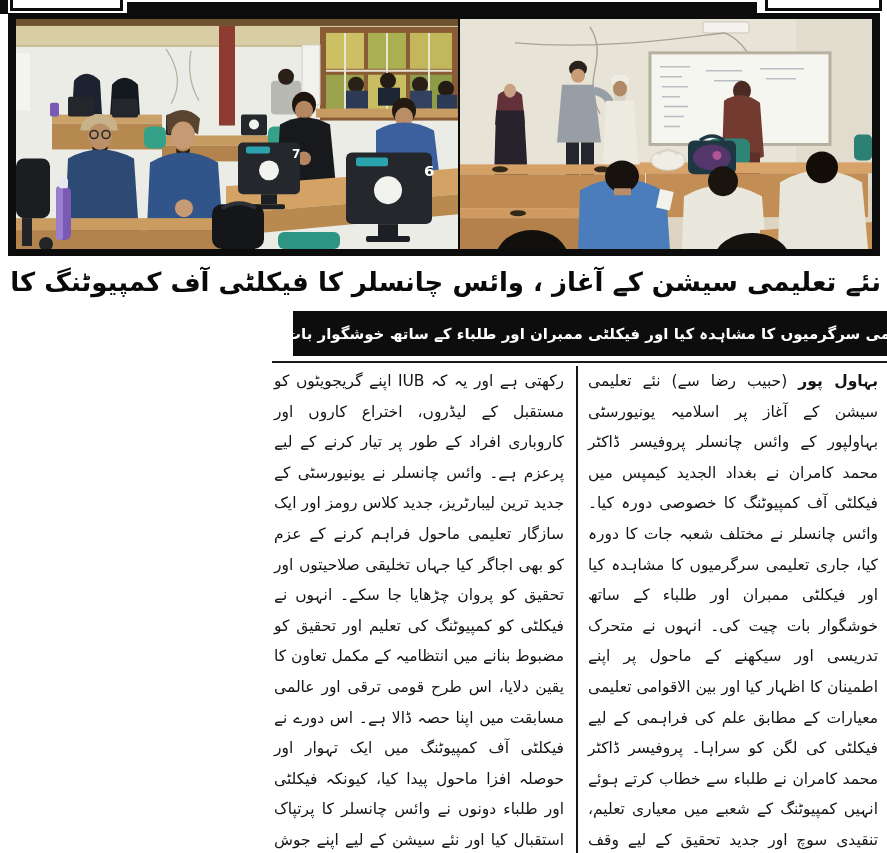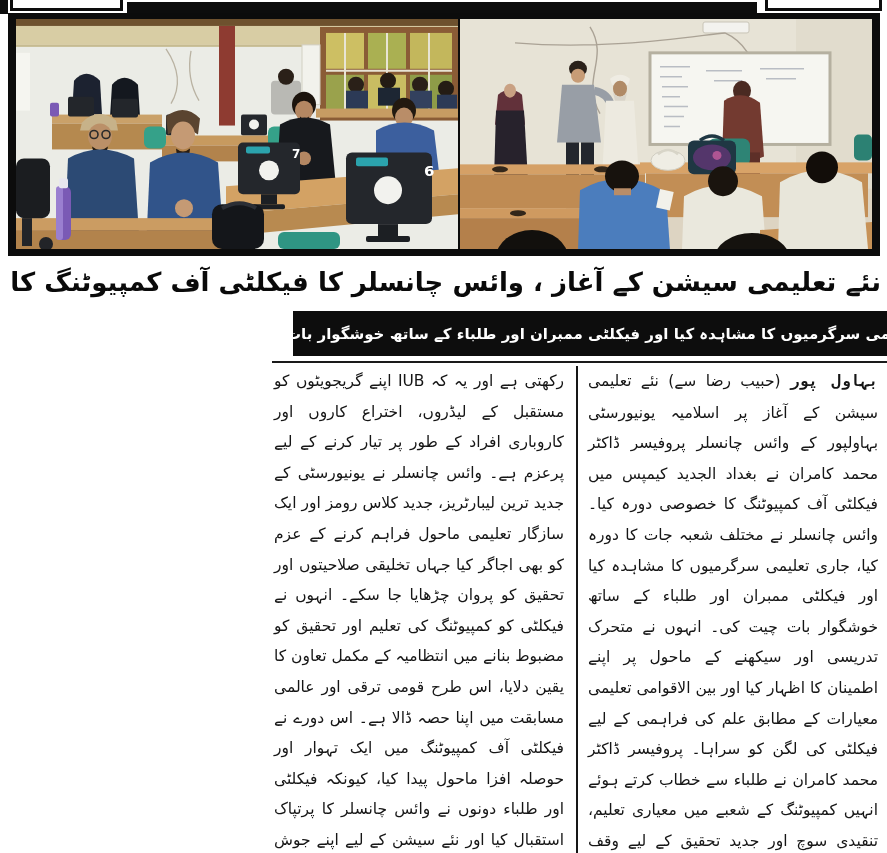--- a/index.html
+++ b/index.html
@@ -46,21 +46,21 @@
     position:absolute;left:272px;top:366px;width:608px;height:487px;
     display:flex;direction:rtl;overflow:hidden;
   }
   .col{box-sizing:border-box;width:304px;overflow:hidden;}
   .col p{
     margin:0;direction:rtl;text-align:justify;
     font-size:15.5px;line-height:30.6px;color:#151515;
   }
   .col.first{border-left:2px solid #161616;padding-left:10px;padding-right:2px;}
   .col.second{padding-right:12px;padding-left:2px;}
-  .dateline{font-weight:bold;font-family:Liberation Mono, monospace;}
+  .dateline{font-weight:bold;}
 </style>
 </head>
 <body>
 
 <div class="page">
 
   <div class="frag frag-a"></div>
   <div class="frag frag-b"></div>
   <div class="frag frag-c"></div>
   <div class="frag frag-d"></div>

